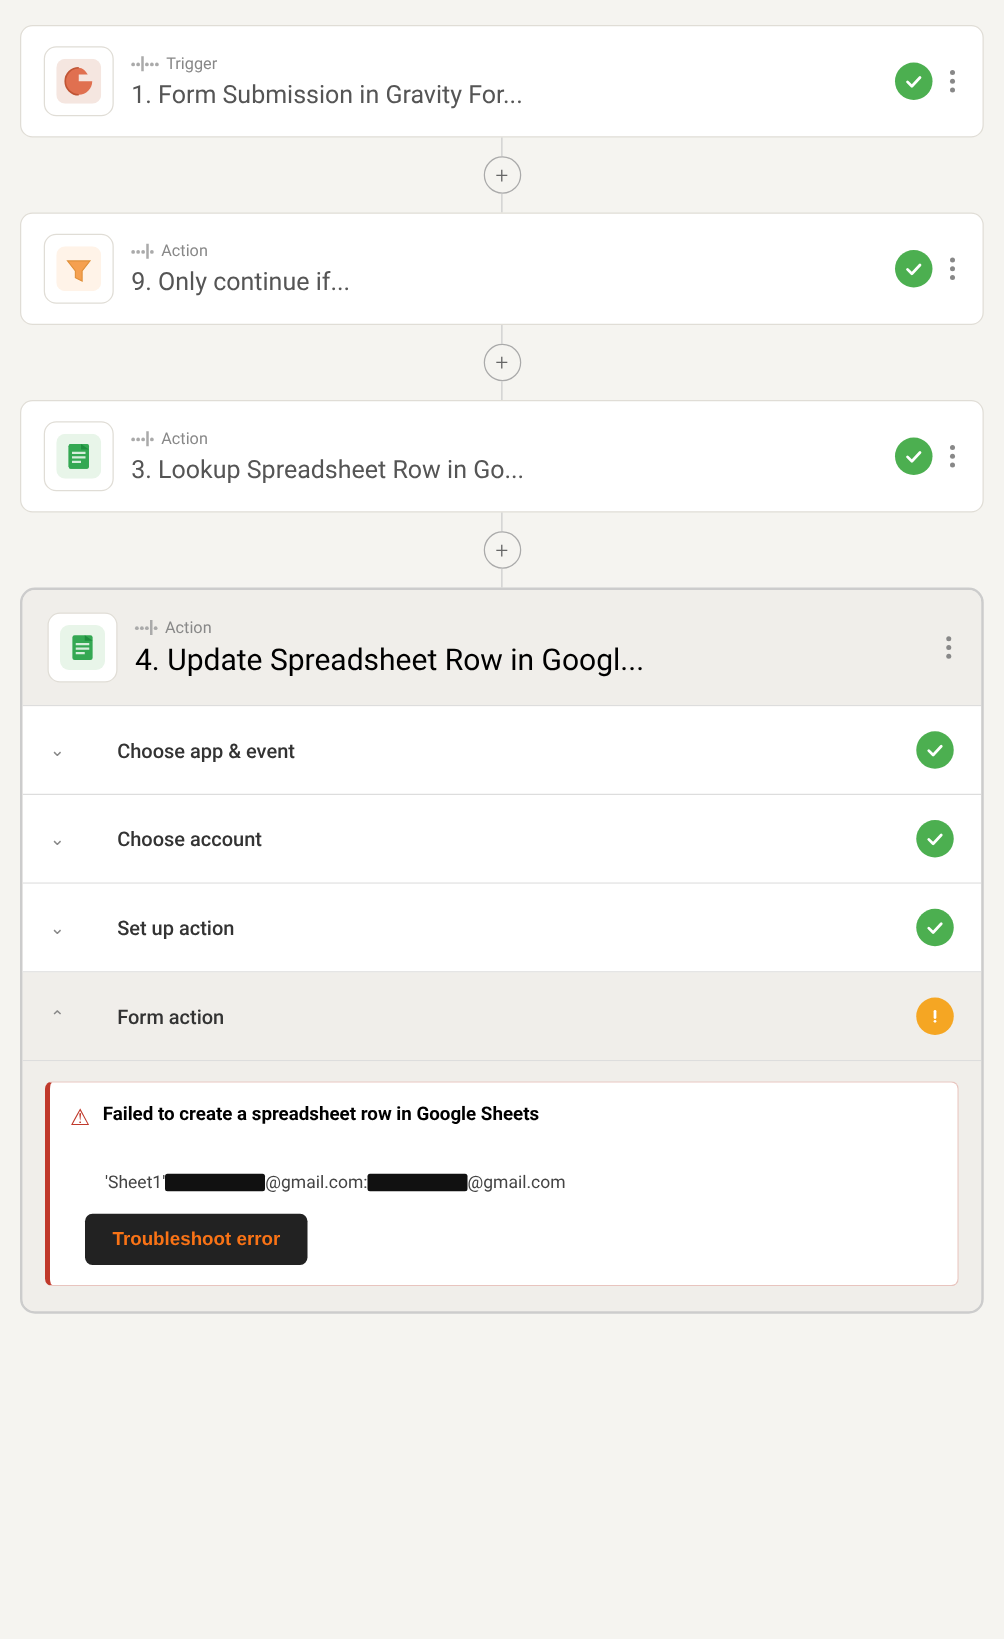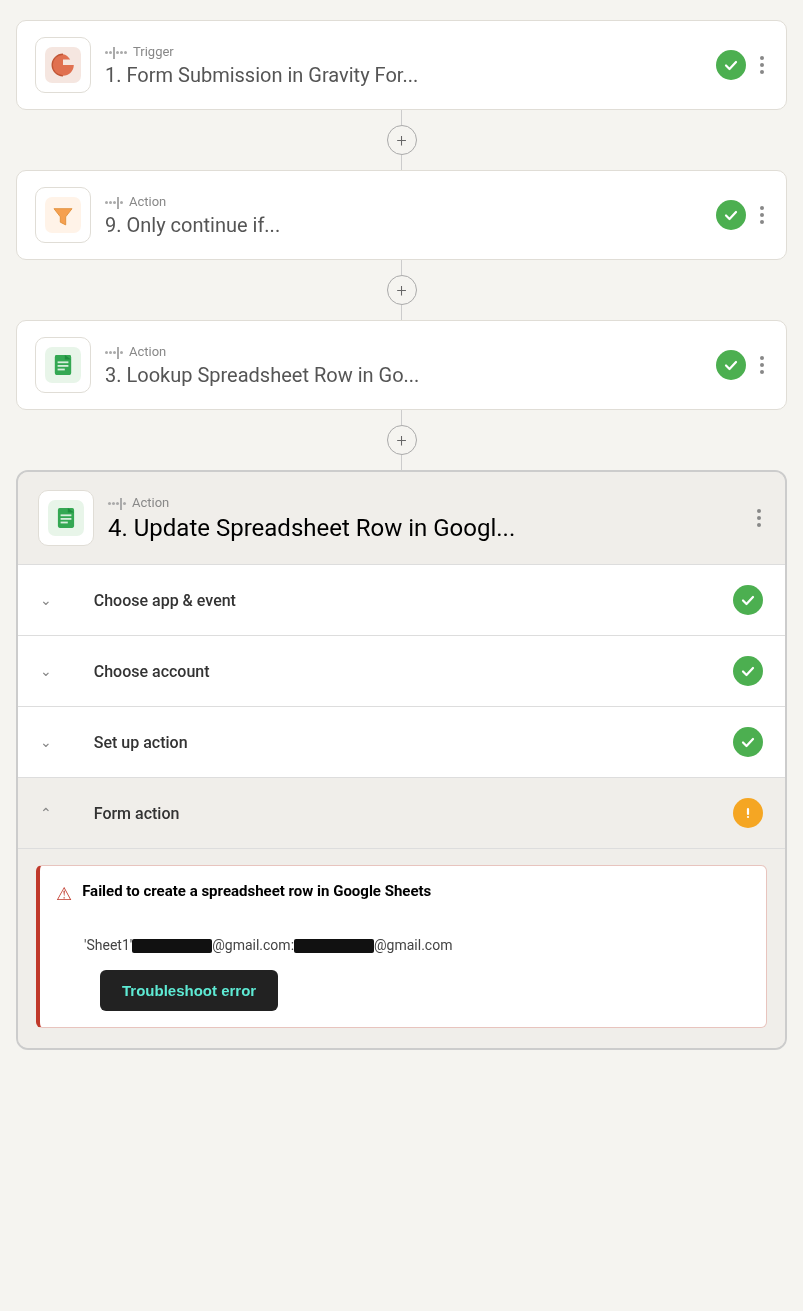--- a/index.html
+++ b/index.html
@@ -51,21 +51,21 @@
       width: 36px;
       height: 36px;
     }
 
     .step-content {
       flex: 1;
     }
 
     .step-type-row {
       display: flex;
-      align-items: flex-end;
+      align-items: center;
       gap: 6px;
       color: #888;
       font-size: 13px;
       margin-bottom: 4px;
     }
 
     .dot-line {
       display: flex;
       align-items: center;
       gap: 1px;
@@ -280,28 +280,28 @@
       color: #111;
       border-radius: 2px;
       min-width: 80px;
       height: 14px;
       vertical-align: middle;
     }
 
     .troubleshoot-btn {
       display: inline-block;
       background: #222;
-      color: #5eead4;
+      color: #f97316;
       border: none;
       border-radius: 6px;
       padding: 12px 22px;
       font-size: 15px;
       font-weight: 600;
       cursor: pointer;
-      margin-left: 44px;
+      margin-left: 12px;
     }
 
     .active-step-header-right {
       margin-left: auto;
     }
   </style>
 </head>
 <body>
 
 <div class="workflow-container">

